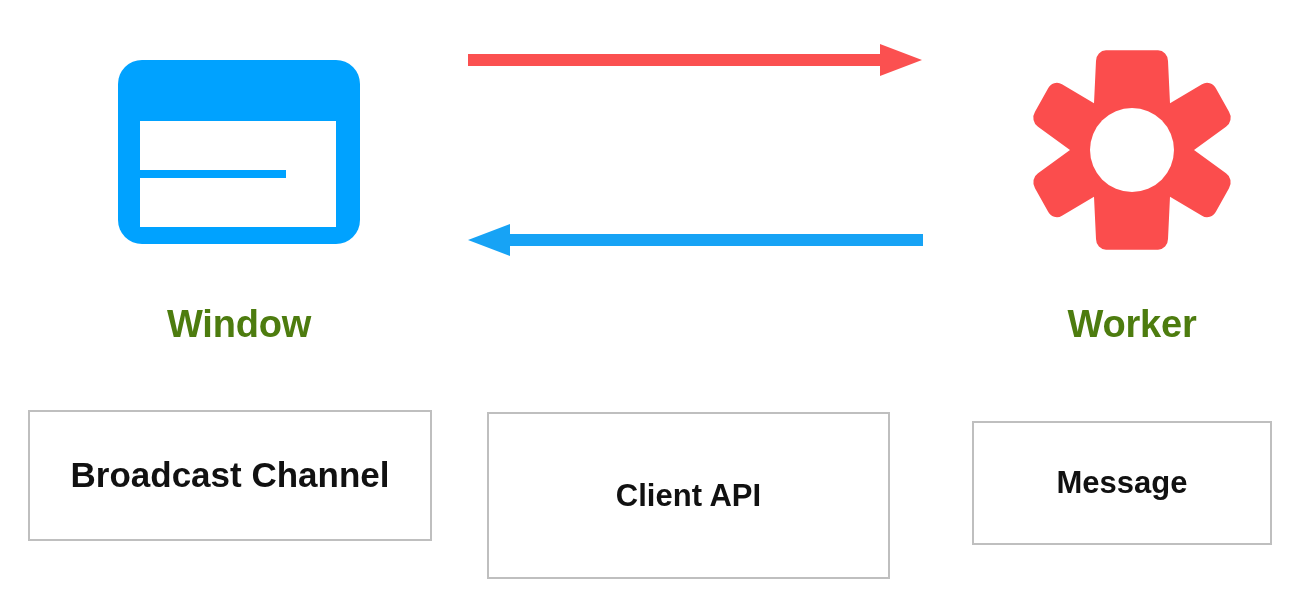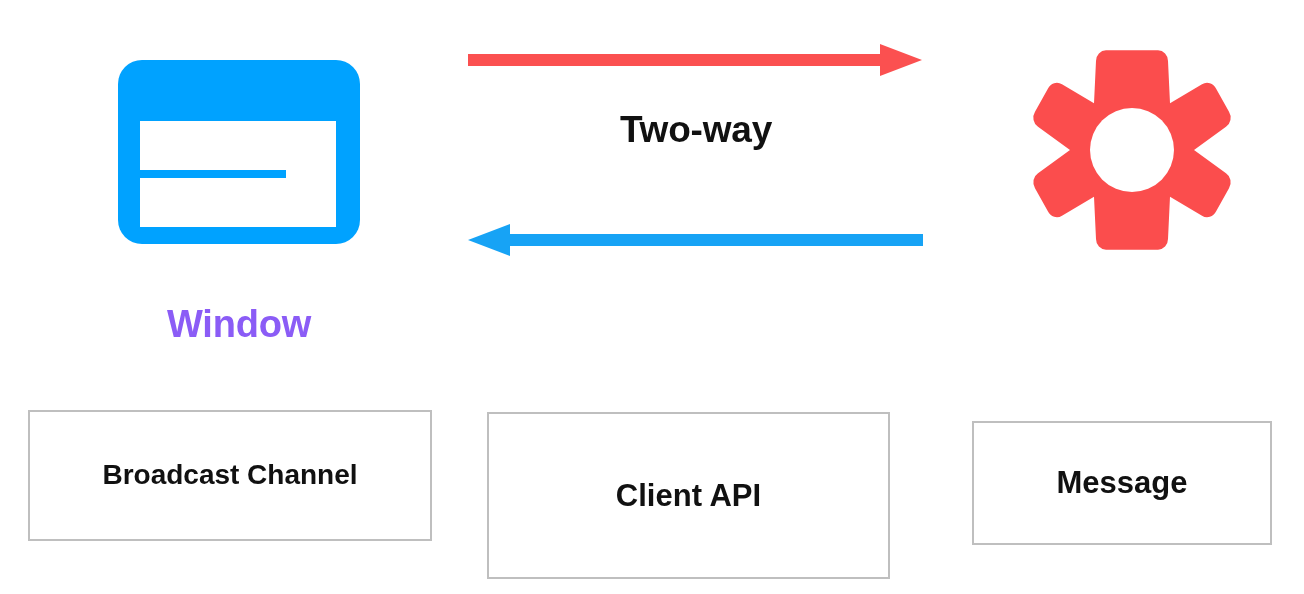--- a/index.html
+++ b/index.html
@@ -67,21 +67,21 @@
     color: #111111;
     letter-spacing: -0.2px;
   }
   .center-caption .cap-line { display: block; }
 
   
   .node-label {
     position: absolute;
     font-size: 38px;
     font-weight: bold;
-    color: #8b5cf6;
+    color: #4d7c0f;
     text-align: center;
     letter-spacing: -0.2px;
   }
   .label-window { left: 89px;  top: 303px; width: 300px; }
   .label-worker { left: 982px; top: 303px; width: 300px; }
 
   
   .api-box {
     position: absolute;
     box-sizing: border-box;
@@ -91,21 +91,21 @@
     align-items: center;
     justify-content: center;
     text-align: center;
     color: #111111;
     font-weight: bold;
     line-height: 1.22;
     padding: 4px 10px;
   }
   .box-broadcast {
     left: 28px;  top: 410px;  width: 404px; height: 131px;
-    font-size: 28px;
+    font-size: 35px;
   }
   .box-client {
     left: 487px; top: 412px;  width: 403px; height: 167px;
     font-size: 31px;
   }
   .box-message {
     left: 972px; top: 421px;  width: 300px; height: 124px;
     font-size: 31px;
   }
   .box-text { display: block; }
@@ -128,21 +128,20 @@
       <polygon points="425,24 467,40 425,56" fill="#fb5050"></polygon>
     </g>
 
     <g>
       <rect x="55" y="214" width="413" height="12" fill="#17a3f5"></rect>
       <polygon points="55,204 13,220 55,236" fill="#17a3f5"></polygon>
     </g>
   </svg>
 
   <div class="center-caption">
-    <span class="cap-line">Two-way</span>
   </div>
 
   <svg class="gear-svg" viewBox="0 0 240 240">
     <g fill="#fb4d4d">
       <path d="M120 6
                L146 6 A10 10 0 0 1 156 16
                L158 56
                L190 38 A10 10 0 0 1 204 42
                L217 64 A10 10 0 0 1 214 78
                L182 100
@@ -158,20 +157,21 @@
                L26 78 A10 10 0 0 1 23 64
                L36 42 A10 10 0 0 1 50 38
                L82 56
                L84 16 A10 10 0 0 1 94 6
                Z" transform="translate(0,20) scale(1,1.06)"></path>
       <circle cx="120" cy="126" r="42" fill="#ffffff"></circle>
     </g>
   </svg>
 
   <div class="node-label label-window">Window</div>
+  <div class="node-label label-worker">Worker</div>
 
   <div class="api-box box-broadcast">
     <span>
       <span class="box-text">Broadcast Channel</span>
     </span>
   </div>
 
   <div class="api-box box-client">
     <span>
       <span class="box-text">Client API</span>

